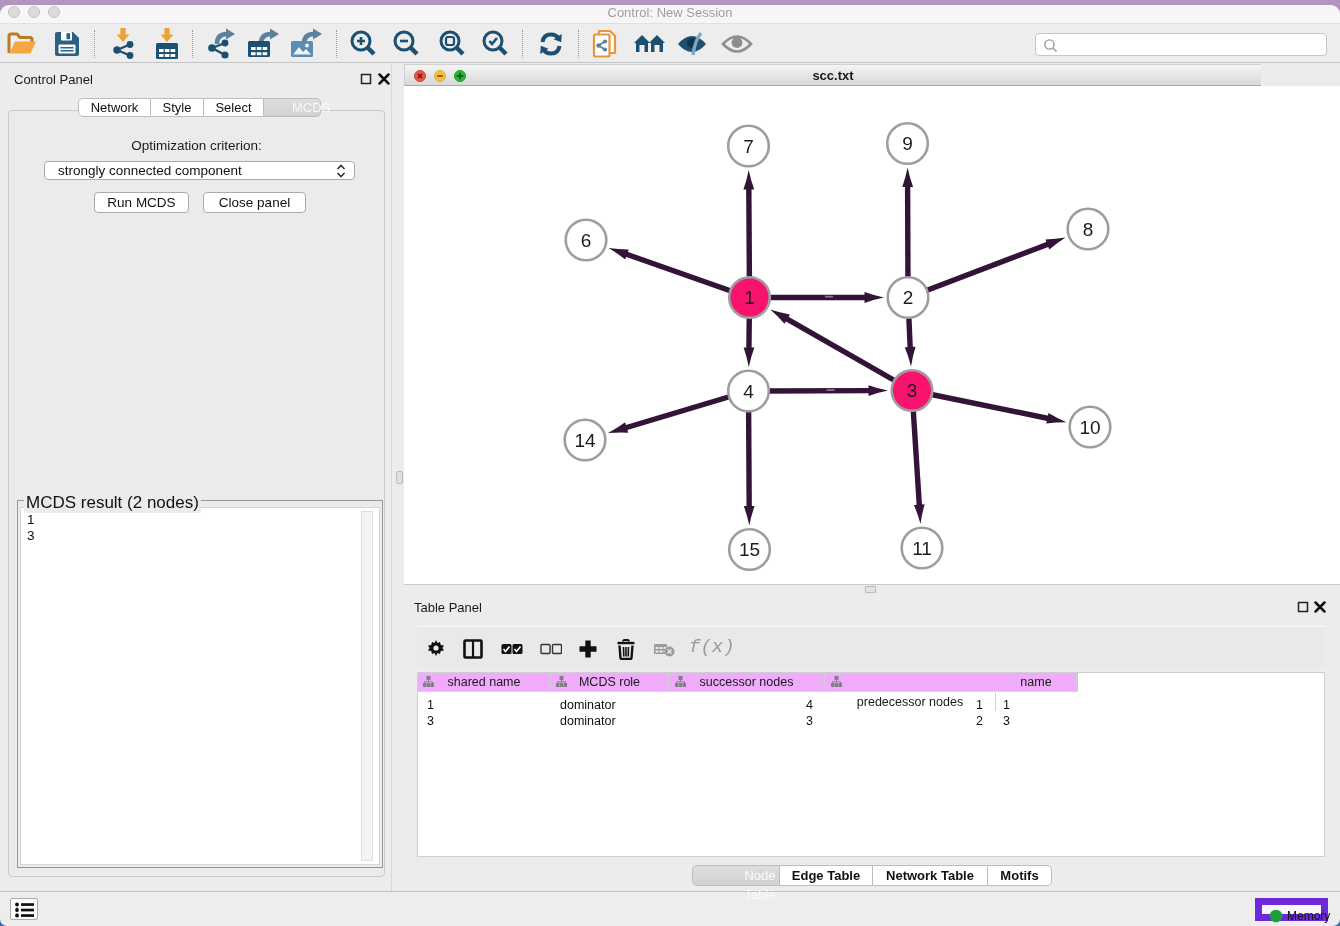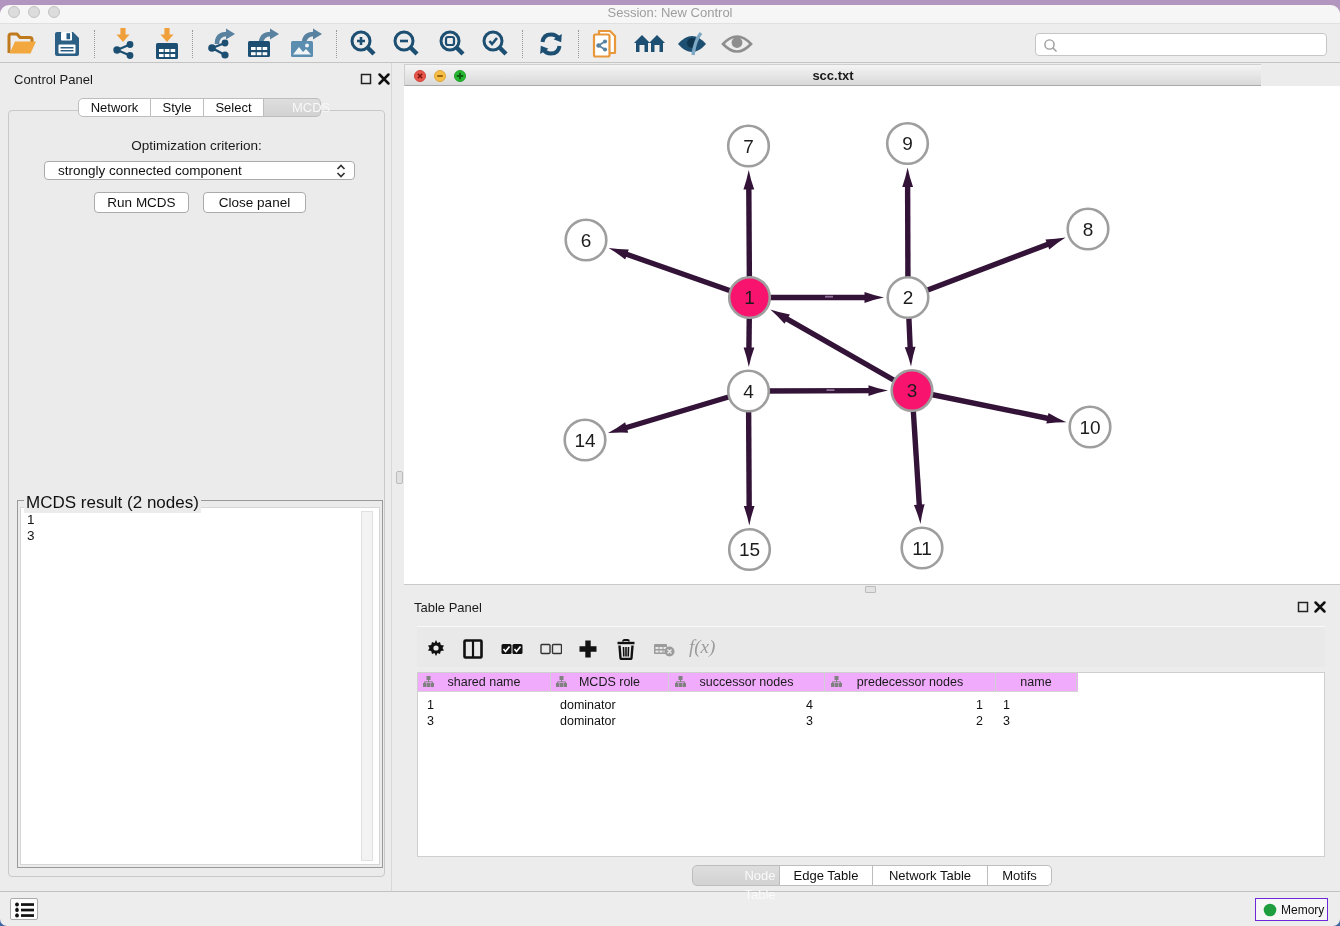--- a/index.html
+++ b/index.html
@@ -65,38 +65,38 @@
   background:#e9e9e9; border-top:1px solid #f9f9f9; }
 #tp-table { position:absolute; z-index:2; left:417px; top:672px; width:908px; height:185px; background:#fff;
   border:1px solid #cfcfcf; }
 #tp-header { position:absolute; left:0; top:0; width:660px; height:19px; background:#f0abfc;
   border-bottom:1px solid #d4d4d4; }
 .hcol { position:absolute; top:0; height:18px; border-right:1px solid #cfcfcf; font-size:12.5px;
   color:#1a1a1a; text-align:center; line-height:18px; }
 .trow { position:absolute; font-size:12.5px; color:#111; }
 #tp-tabs { position:absolute; z-index:2; left:692px; top:865px; height:21px; display:flex; }
 .tab2 { height:21px; background:#fff; border:1px solid #bdbdbd; border-left:none;
-  font-size:13px; font-weight:normal; color:#111; text-align:center; line-height:19px; }
+  font-size:13px; font-weight:bold; color:#111; text-align:center; line-height:19px; }
 .tab2.first { border-left:1px solid #bdbdbd; border-radius:5px 0 0 5px; }
 .tab2.last { border-radius:0 5px 5px 0; }
 .tab2.sel { background:linear-gradient(#dedede,#d2d2d2); color:#fafafa; font-weight:normal; }
 
 #status { position:absolute; left:0; top:891px; width:1340px; height:35px; background:#ededed;
   border-top:1px solid #c1c1c1; border-radius:0 0 7px 7px; }
 #listbtn { position:absolute; left:10px; top:6px; width:28px; height:22px; background:#fdfdfd;
   border:1px solid #ababab; border-radius:2px; }
 #membtn { position:absolute; left:1255px; top:6px; width:73px; height:23px; background:#f7f7f7;
-  border:1px solid #6d28d9; font-size:12px; color:#111; }
+  border:7px solid #6d28d9; font-size:12px; color:#111; }
 </style></head><body>
 <div id="desk"></div>
 <div id="titlebar">
   <div class="tl" style="left:7.5px;"></div>
   <div class="tl" style="left:27.5px;"></div>
   <div class="tl" style="left:47.5px;"></div>
-  <div id="title-text">Session: New Control</div>
+  <div id="title-text">Control: New Session</div>
 </div>
 <div id="toolbar">
     <div class="tbsep" style="left:93.5px;"></div>
     <div class="tbsep" style="left:191.5px;"></div>
     <div class="tbsep" style="left:335.5px;"></div>
     <div class="tbsep" style="left:521.5px;"></div>
     <div class="tbsep" style="left:577.5px;"></div>
     <svg class="tbi" style="left:7px;top:6px;" width="30" height="28" viewBox="0 0 30 28">
       <path d="M2,23 L2,6 Q2,4 4,4 L10,4 L13,7.5 L23,7.5 Q25,7.5 25,9.5 L25,12" fill="none" stroke="#c07a1e" stroke-width="3" stroke-linejoin="round"></path>
       <path d="M2.5,23.5 L8,11.5 L29,11.5 L23.5,23.5 Z" fill="#f3a73f"></path>
@@ -376,28 +376,28 @@
           <rect x="6.5" y="6" width="3" height="2"></rect>
           <rect x="10.5" y="6" width="3" height="2"></rect>
           <rect x="2.5" y="9.5" width="3" height="2"></rect>
           <rect x="6.5" y="9.5" width="3" height="2"></rect>
           <rect x="10.5" y="9.5" width="3" height="2"></rect>
         </g>
         <circle cx="16.5" cy="10.5" r="5"></circle>
         <path d="M14.5,8.5 L18.5,12.5 M18.5,8.5 L14.5,12.5" stroke="#e9e9e9" stroke-width="1.4"></path>
       </g>
     </svg>
-    <div style="position:absolute;left:272px;top:9px;font-family:Liberation Serif, serif;font-style:italic;font-size:19px;color:#9b9b9b;">f(x)</div>
+    <div style="position:absolute;left:272px;top:9px;font-family:Liberation Mono, monospace;font-style:italic;font-size:19px;color:#9b9b9b;">f(x)</div>
   </div>
   <div id="tp-table">
     <div id="tp-header">
       <div class="hcol" style="left:0;width:133px;">shared name</div>
       <div class="hcol" style="left:133px;width:118px;">MCDS role</div>
       <div class="hcol" style="left:251px;width:156px;">successor nodes</div>
-      <div class="hcol" style="left:407px;width:171px;">predecessor nodes</div>
+      <div class="hcol" style="left:407px;width:171px;margin-top:20px;">predecessor nodes</div>
       <div class="hcol" style="left:578px;width:81px;border-right:1px solid #cfcfcf;">name</div>
       <svg style="position:absolute;left:5px;top:3px" width="11" height="12" viewBox="0 0 11 12">
         <g fill="#808080">
           <rect x="3.5" y="0" width="4" height="4"></rect>
           <rect x="0" y="7" width="3.4" height="4"></rect>
           <rect x="3.8" y="7" width="3.4" height="4"></rect>
           <rect x="7.6" y="7" width="3.4" height="4"></rect>
           <path d="M5.5,4 L5.5,6 M1.6,7 L1.6,5.8 L9.4,5.8 L9.4,7" stroke="#808080" stroke-width="1" fill="none"></path>
         </g>
       </svg>

